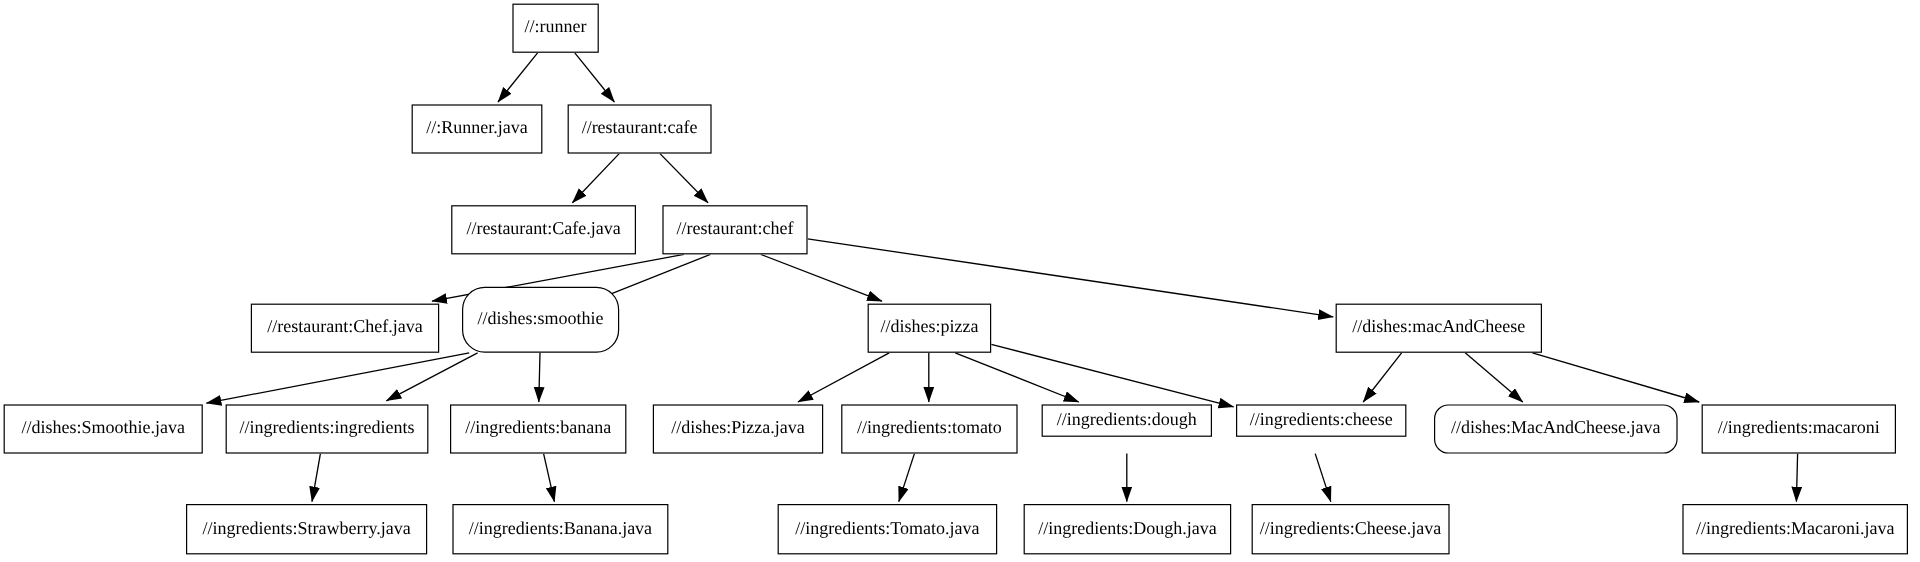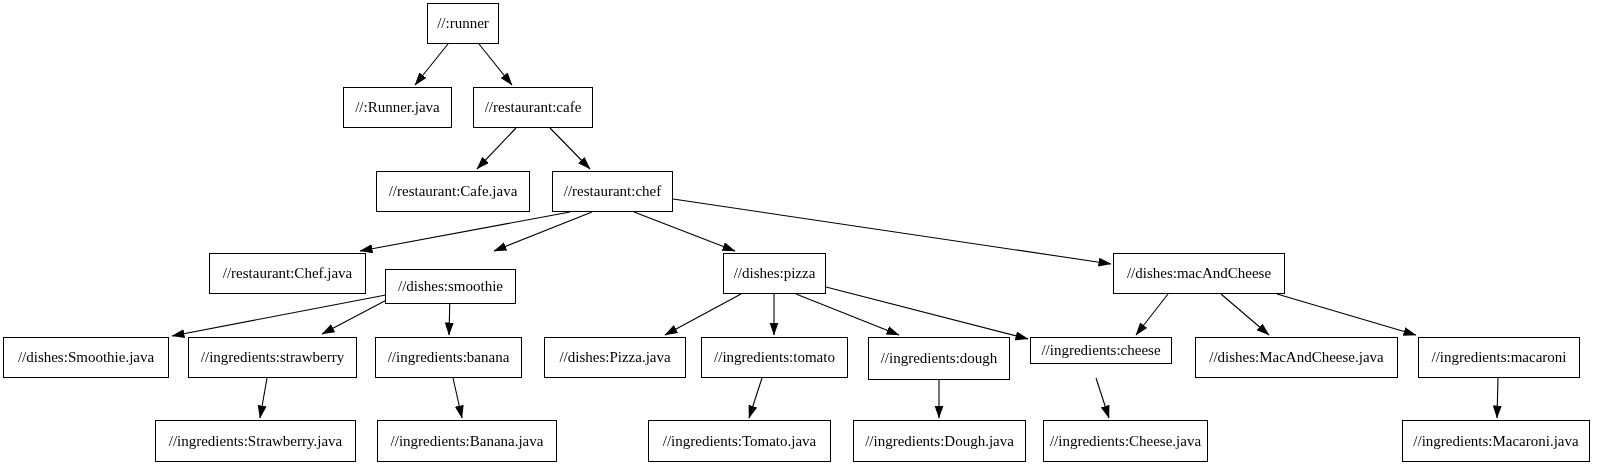--- a/index.html
+++ b/index.html
@@ -94,51 +94,51 @@
       </div>
       <div class="node" style="left: 376px; top: 171px; width: 154px; height: 41px;">
         <span>//restaurant:Cafe.java</span>
       </div>
       <div class="node" style="left: 552px; top: 171px; width: 121px; height: 41px;">
         <span>//restaurant:chef</span>
       </div>
       <div class="node" style="left: 209px; top: 253px; width: 157px; height: 41px;">
         <span>//restaurant:Chef.java</span>
       </div>
-      <div class="node" style="left: 385px; top: 269px; width: 131px; height: 35px;">
+      <div class="node" style="left: 385px; top: 239px; width: 131px; height: 55px; border-radius: 19px;">
         <span>//dishes:smoothie</span>
       </div>
       <div class="node" style="left: 723px; top: 253px; width: 103px; height: 41px;">
         <span>//dishes:pizza</span>
       </div>
       <div class="node" style="left: 1113px; top: 253px; width: 172px; height: 41px;">
         <span>//dishes:macAndCheese</span>
       </div>
       <div class="node" style="left: 3px; top: 337px; width: 166px; height: 41px;">
         <span>//dishes:Smoothie.java</span>
       </div>
       <div class="node" style="left: 188px; top: 337px; width: 169px; height: 41px;">
-        <span>//ingredients:strawberry</span>
+        <span>//ingredients:ingredients</span>
       </div>
       <div class="node" style="left: 375px; top: 337px; width: 147px; height: 41px;">
         <span>//ingredients:banana</span>
       </div>
       <div class="node" style="left: 544px; top: 337px; width: 142px; height: 41px;">
         <span>//dishes:Pizza.java</span>
       </div>
       <div class="node" style="left: 701px; top: 337px; width: 147px; height: 41px;">
         <span>//ingredients:tomato</span>
       </div>
-      <div class="node" style="left: 868px; top: 337px; width: 142px; height: 43px; font-family: Liberation Serif, serif;">
+      <div class="node" style="left: 868px; top: 337px; width: 142px; height: 27px; font-family: Liberation Serif, serif;">
         <span>//ingredients:dough</span>
       </div>
       <div class="node" style="left: 1030px; top: 337px; width: 142px; height: 27px;">
         <span>//ingredients:cheese</span>
       </div>
-      <div class="node" style="left: 1195px; top: 337px; width: 203px; height: 41px;">
+      <div class="node" style="left: 1195px; top: 337px; width: 203px; height: 41px; border-radius: 12px;">
         <span>//dishes:MacAndCheese.java</span>
       </div>
       <div class="node" style="left: 1418px; top: 337px; width: 162px; height: 41px;">
         <span>//ingredients:macaroni</span>
       </div>
       <div class="node" style="left: 155px; top: 420px; width: 201px; height: 42px;">
         <span>//ingredients:Strawberry.java</span>
       </div>
       <div class="node" style="left: 377px; top: 420px; width: 180px; height: 42px;">
         <span>//ingredients:Banana.java</span>

